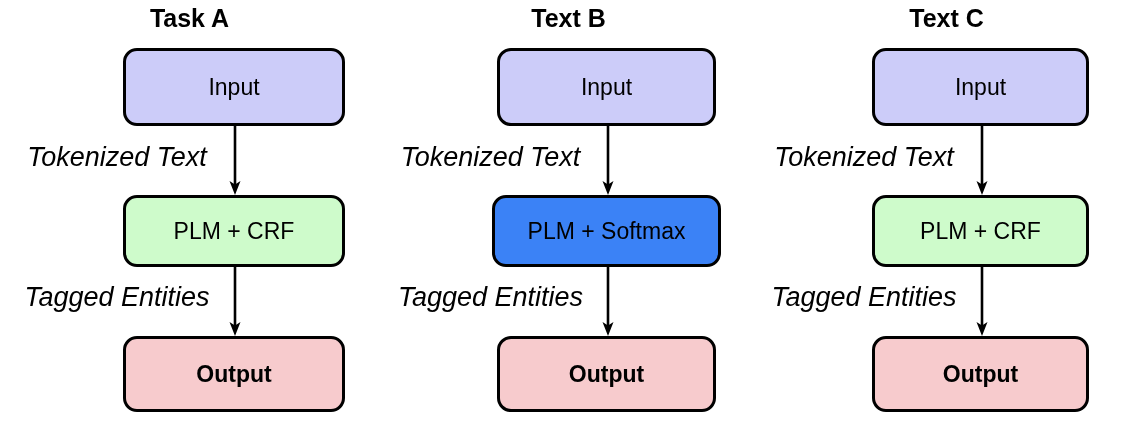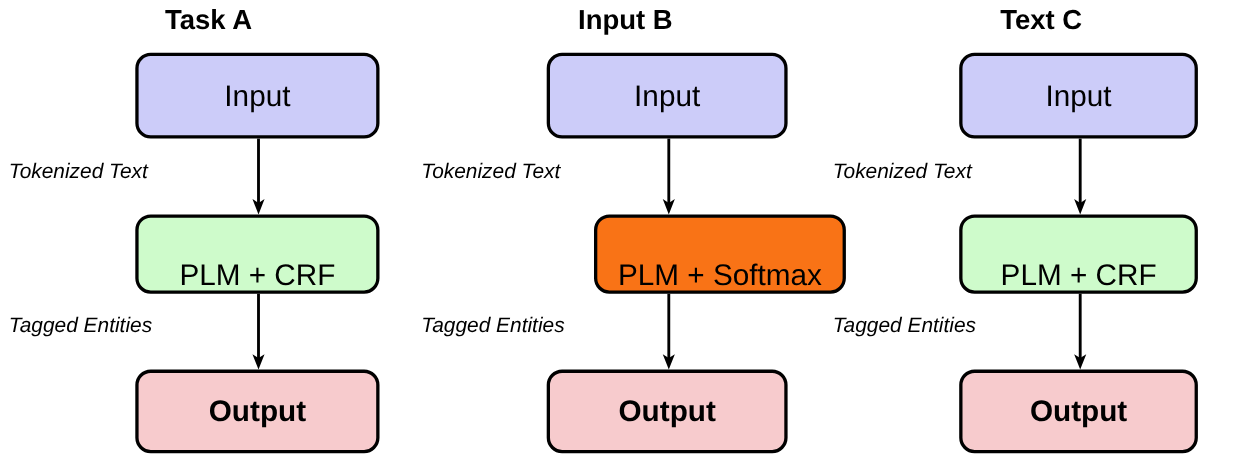--- a/index.html
+++ b/index.html
@@ -38,35 +38,35 @@
     white-space: nowrap;
   }
   .node {
     position: absolute;
     box-sizing: border-box;
     border: 3px solid #000000;
     border-radius: 14px;
     display: flex;
     align-items: center;
     justify-content: center;
-    font-size: 27px;
+    font-size: 23px;
     line-height: 1;
     white-space: nowrap;
   }
   .node-input  { background: #ccccf9; }
-  .node-model  { background: #cefbcb; align-items: flex-end; }
+  .node-model  { background: #cefbcb; }
   .node-output { background: #f7cbcd; font-weight: bold; }
 
   .edge-label {
     position: absolute;
-    font-size: 19px;
+    font-size: 27px;
     font-style: italic;
     line-height: 28px;
     white-space: nowrap;
-    text-align: left;
+    text-align: center;
   }
   .arrow-svg {
     position: absolute;
     overflow: visible;
   }
   
   .p-a { left: 0px; }
   .p-b { left: 379px; }
   .p-c { left: 757px; }
 
@@ -123,34 +123,34 @@
       <line x1="7" y1="0" x2="7" y2="60" stroke="#000000" stroke-width="2.6"></line>
       <path d="M 7 69 L 1.5 55 L 7 58.5 L 12.5 55 Z" fill="#000000"></path>
     </svg>
 
     <div class="node node-output" style="background: rgb(247, 203, 205); border-color: rgb(0, 0, 0);">
       <span>Output</span>
     </div>
   </div>
 
   <div class="panel p-b">
-    <div class="panel-title">Input B</div>
+    <div class="panel-title">Text B</div>
 
     <div class="node node-input" style="background: rgb(204, 204, 249); border-color: rgb(0, 0, 0);">
       <span>Input</span>
     </div>
 
     <div class="edge-label lbl-1">Tokenized Text</div>
 
     <svg class="arrow-svg arrow-1" width="14" height="70" viewBox="0 0 14 70">
       <line x1="7" y1="0" x2="7" y2="60" stroke="#000000" stroke-width="2.6"></line>
       <path d="M 7 69 L 1.5 55 L 7 58.5 L 12.5 55 Z" fill="#000000"></path>
     </svg>
 
-    <div class="node node-model" style="background: #f97316; border-color: rgb(0, 0, 0); margin-left: 48px;">
+    <div class="node node-model" style="background: #3b82f6; border-color: rgb(0, 0, 0);">
       <span>PLM + Softmax</span>
     </div>
 
     <div class="edge-label lbl-2">Tagged Entities</div>
 
     <svg class="arrow-svg arrow-2" width="14" height="70" viewBox="0 0 14 70">
       <line x1="7" y1="0" x2="7" y2="60" stroke="#000000" stroke-width="2.6"></line>
       <path d="M 7 69 L 1.5 55 L 7 58.5 L 12.5 55 Z" fill="#000000"></path>
     </svg>
 

